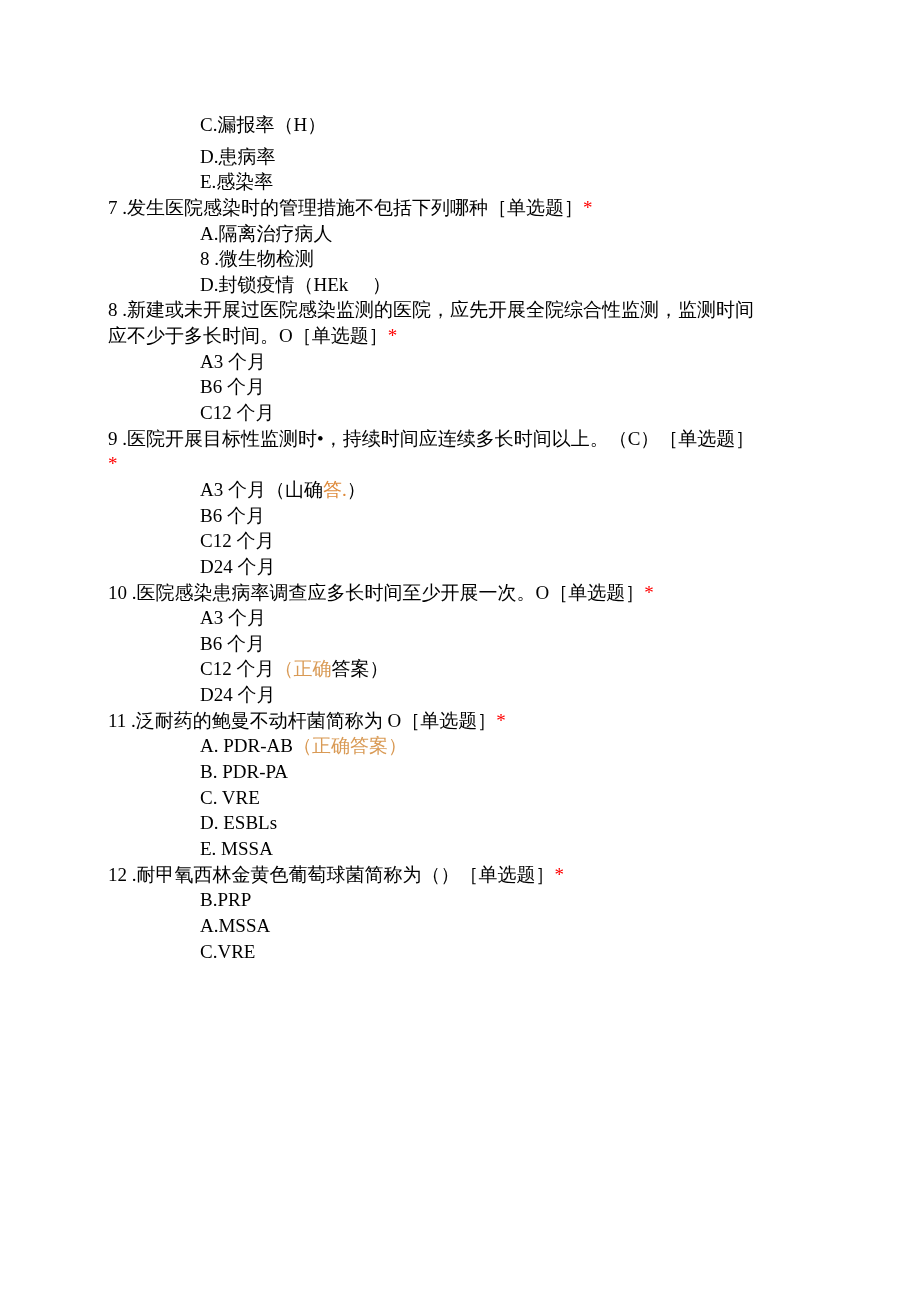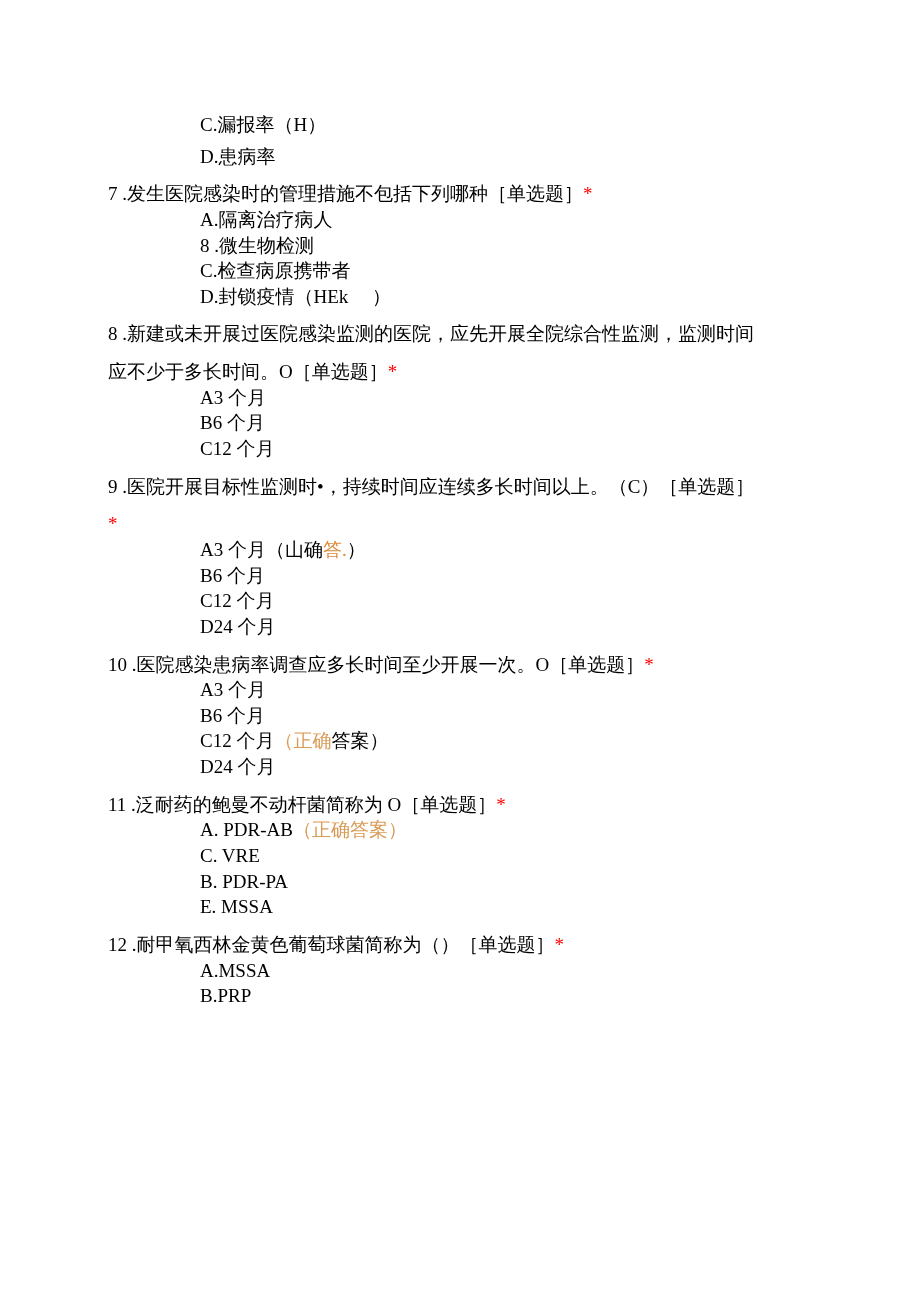--- a/index.html
+++ b/index.html
@@ -16,44 +16,43 @@
     min-height: 1301px;
     box-sizing: border-box;
     padding: 112px 108px 60px 108px;
   }
   .option-line {
     padding-left: 92px;
     white-space: nowrap;
   }
   .q-line {
     padding-left: 0;
-    margin-top: 12px;
   }
   .gap-top {
   }
   .red { color: #ff0000; }
   .orange { color: #de8a3b; }
   .orange2 { color: #d99a55; }
   .spacer-mid { height: 6px; }
 </style>
 </head>
 <body>
 
 <div class="page">
 
   <div class="option-line">C.漏报率（H）</div>
   <div class="spacer-mid"></div>
   <div class="option-line">D.患病率</div>
+  <div class="option-line">E.感染率</div>
 
   <div class="q-line gap-top">
     <span>7 .发生医院感染时的管理措施不包括下列哪种［单选题］</span><span class="red">*</span>
   </div>
   <div class="option-line">A.隔离治疗病人</div>
   <div class="option-line">8 .微生物检测</div>
-  <div class="option-line">C.检查病原携带者</div>
   <div class="option-line">D.封锁疫情（HEk　 ）</div>
 
   <div class="q-line gap-top">8 .新建或未开展过医院感染监测的医院，应先开展全院综合性监测，监测时间</div>
   <div class="q-line">
     <span>应不少于多长时间。O［单选题］</span><span class="red">*</span>
   </div>
   <div class="option-line">A3 个月</div>
   <div class="option-line">B6 个月</div>
   <div class="option-line">C12 个月</div>
 
@@ -77,23 +76,25 @@
     <span>C12 个月</span><span class="orange2">（正确</span><span>答案）</span>
   </div>
   <div class="option-line">D24 个月</div>
 
   <div class="q-line gap-top">
     <span>11 .泛耐药的鲍曼不动杆菌简称为 O［单选题］</span><span class="red">*</span>
   </div>
   <div class="option-line">
     <span>A.  PDR-AB</span><span class="orange2">（正确答案）</span>
   </div>
+  <div class="option-line">B.  PDR-PA</div>
   <div class="option-line">C.  VRE</div>
-  <div class="option-line">B.  PDR-PA</div>
+  <div class="option-line">D.  ESBLs</div>
   <div class="option-line">E.  MSSA</div>
 
   <div class="q-line gap-top">
     <span>12 .耐甲氧西林金黄色葡萄球菌简称为（）［单选题］</span><span class="red">*</span>
   </div>
+  <div class="option-line">B.PRP</div>
   <div class="option-line">A.MSSA</div>
-  <div class="option-line">B.PRP</div>
+  <div class="option-line">C.VRE</div>
 
 </div>
 
 </body></html>

